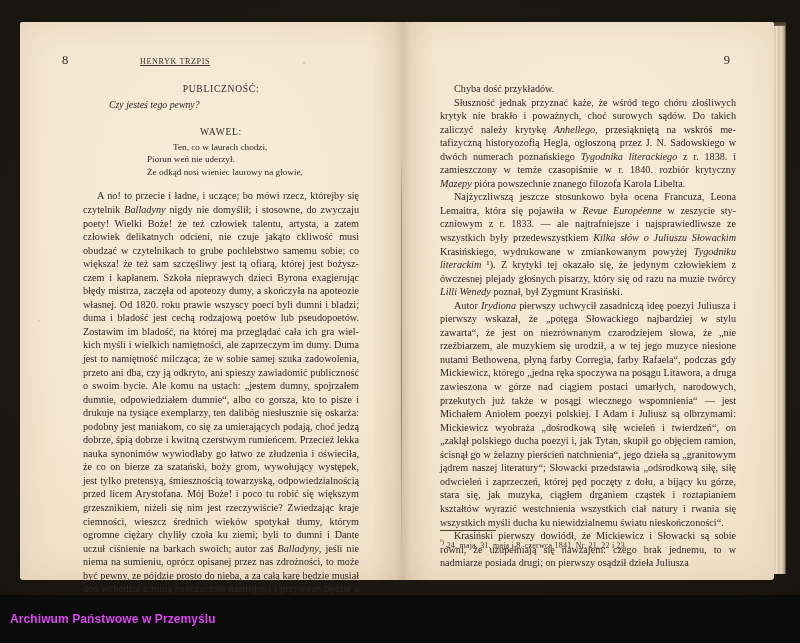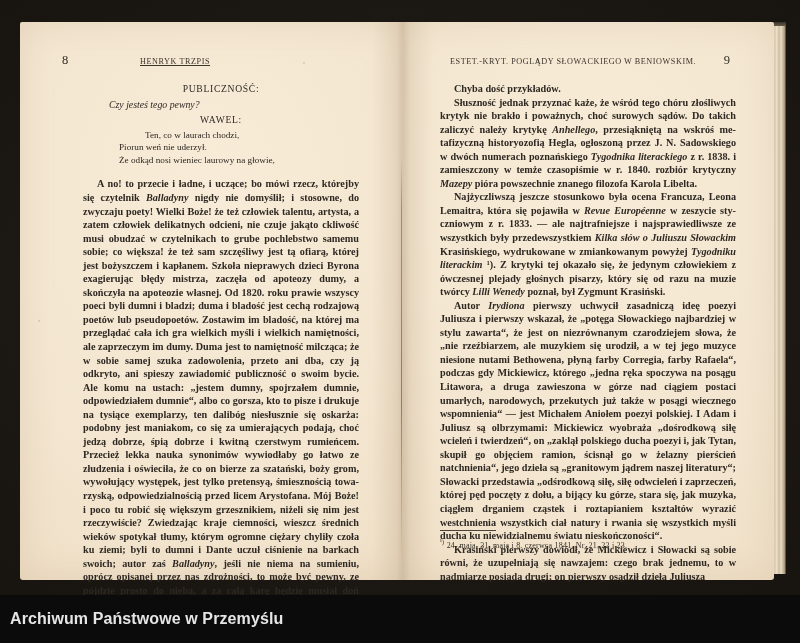--- a/index.html
+++ b/index.html
@@ -147,44 +147,44 @@
     line-height: 13.55px;
     color: #2e2822;
     text-align: justify;
     text-justify: inter-word;
     hyphens: manual;
   }
   .col-left  { left: 63px;  width: 276px; }
   .col-right { left: 38px;  width: 296px; }
 
   p { margin: 0; }
-  p.indent { text-indent: 14px; font-weight: bold; }
+  p.indent { text-indent: 14px; }
 
   
   .verse-block { margin: 0 0 10px 0; }
   .speaker {
     text-align: center;
     letter-spacing: .7px;
     font-size: 9.6px;
-    margin-top: 2px;
+    margin-top: 14px;
   }
   .speaker-first { margin-top: 0; }
   .cue {
     font-size: 9.8px;
     margin-top: 2px;
     padding-left: 26px;
     font-style: italic;
   }
   .verse {
     font-size: 9.2px;
     line-height: 12.6px;
     margin-top: 2px;
     padding-left: 36px;
   }
-  .verse div { white-space: nowrap; }
+  .verse div { white-space: nowrap; margin-left: 28px; }
   .verse .v-ind { padding-left: 26px; }
 
   .body-start { margin-top: 11px; }
 
   i { font-style: italic; margin-top: 20px; }
 
   
   .footnote-rule {
     position: absolute;
     left: 38px;
@@ -210,23 +210,23 @@
     left: 0;
     right: 0;
     bottom: 0;
     height: 48px;
     background: #0b0b0b;
     display: flex;
     align-items: center;
   }
   .watermark-text {
     margin-left: 10px;
-    color: #e5e5e5;
+    color: #d946ef;
     font-family: "Liberation Sans", sans-serif;
-    font-size: 16px;
+    font-size: 12px;
     font-weight: bold;
     letter-spacing: .1px;
   }
 </style>
 </head>
 <body>
 
 <div id="scan">
   <div class="backdrop"></div>
 
@@ -262,21 +262,20 @@
           </div>
         </div>
 
         <div class="body-start">
             <p class="indent">A no! to przecie i ładne, i uczące; bo mówi rzecz, któ­rejby się czytelnik <i>Balladyny</i> nigdy nie domyślił; i stosowne, do zwyczaju poety! Wielki Boże! że też człowiek talentu, artysta, a zatem człowiek delikatnych odcieni, nie czuje jakąto ckliwość musi obudzać w czytelnikach to grube pochlebstwo samemu sobie; co większa! że też sam szczęśliwy jest tą ofiarą, której jest bożysz­czem i kapłanem. Szkoła nieprawych dzieci Byrona exagierując błędy mistrza, zaczęła od apoteozy dumy, a skończyła na apoteozie własnej. Od 1820. roku prawie wszyscy poeci byli dumni i bladzi; duma i bladość jest cechą rodzajową poetów lub pseudopoetów. Zostawim im bladość, na której ma przeglądać cała ich gra wiel­kich myśli i wielkich namiętności, ale zaprzeczym im dumy. Duma jest to namiętność milcząca; że w sobie samej szuka zadowolenia, przeto ani dba, czy ją odkryto, ani spieszy zawiadomić publi­czność o swoim bycie. Ale komu na ustach: „jestem dumny, spojrzałem dumnie, odpowiedziałem dumnie“, albo co gorsza, kto to pisze i drukuje na tysiące exemplarzy, ten dalibóg niesłusznie się oskarża: podobny jest maniakom, co się za umierających podają, choć jedzą dobrze, śpią dobrze i kwitną czerstwym ru­mieńcem. Przecież lekka nauka synonimów wywiodłaby go łatwo ze złudzenia i oświeciła, że co on bierze za szatański, boży grom, wywołujący występek, jest tylko pretensyą, śmiesznością towa­rzyską, odpowiedzialnością przed licem Arystofana. Mój Boże! i poco tu robić się większym grzesznikiem, niżeli się nim jest rze­czywiście? Zwiedzając kraje ciemności, wieszcz średnich wieków spotykał tłumy, którym ogromne ciężary chyliły czoła ku ziemi; byli to dumni i Dante uczuł ciśnienie na barkach swoich; autor zaś <i>Balladyny</i>, jeśli nie niema na sumieniu, oprócz opisanej przez nas zdrożności, to może być pewny, ze pójdzie prosto do nieba, a za całą karę będzie musiał doń wchodzić z miną buńczucznie nastrojoną i przywitan będzie u progu serdecznym śmiechem chórów niebieskich“.</p>
           </div>
       </div>
     </div>
 
     <div class="page page-right">
-      <div class="running-head rh-right">ESTET.-KRYT. POGLĄDY SŁOWACKIEGO W BENIOWSKIM.</div>
       <div class="folio folio-right">9</div>
 
       <div class="col col-right">
         <div>
             <p class="indent">Chyba dość przykładów.</p>
             <p class="indent">Słuszność jednak przyznać każe, że wśród tego chóru złośli­wych krytyk nie brakło i poważnych, choć surowych sądów. Do takich zaliczyć należy krytykę <i>Anhellego</i>, przesiąkniętą na wskróś me­tafizyczną historyozofią Hegla, ogłoszoną przez J. N. Sadowskiego w dwóch numerach poznańskiego <i>Tygodnika literackiego</i> z r. 1838. i zamieszczony w temże czasopiśmie w r. 1840. rozbiór krytyczny <i>Mazepy</i> pióra powszechnie znanego filozofa Karola Libelta.</p>
             <p class="indent">Najżyczliwszą jeszcze stosunkowo była ocena Francuza, Leona Lemaitra, która się pojawiła w <i>Revue Européenne</i> w zeszycie sty­czniowym z r. 1833. — ale najtrafniejsze i najsprawiedliwsze ze wszystkich były przedewszystkiem <i>Kilka słów o Juliuszu Słowac­kim</i> Krasińskiego, wydrukowane w zmiankowanym powyżej <i>Tygo­dniku literackim</i> ¹). Z krytyki tej okazało się, że jedynym czło­wiekiem z ówczesnej plejady głośnych pisarzy, który się od razu na muzie twórcy <i>Lilli Wenedy</i> poznał, był Zygmunt Krasiński.</p>
             <p class="indent">Autor <i>Irydiona</i> pierwszy uchwycił zasadniczą ideę poezyi Juliusza i pierwszy wskazał, że „potęga Słowackiego najbardziej w stylu zawarta“, że jest on niezrównanym czarodziejem słowa, że „nie rzeźbiarzem, ale muzykiem się urodził, a w tej jego mu­zyce niesione nutami Bethowena, płyną farby Corregia, farby Rafaela“, podczas gdy Mickiewicz, którego „jedna ręka spoczywa na posągu Litawora, a druga zawieszona w górze nad ciągiem postaci umarłych, narodowych, przekutych już także w posągi wiecznego wspomnienia“ — jest Michałem Aniołem poezyi pol­skiej. I Adam i Juliusz są olbrzymami: Mickiewicz wyobraża „dośrodkową siłę wcieleń i twierdzeń“, on „zaklął polskiego ducha poezyi i, jak Tytan, skupił go objęciem ramion, ścisnął go w że­lazny pierścień natchnienia“, jego dzieła są „granitowym jądrem naszej literatury“; Słowacki przedstawia „odśrodkową siłę, siłę odwcieleń i zaprzeczeń, której pęd poczęty z dołu, a bijący ku górze, stara się, jak muzyka, ciągłem drganiem cząstek i rozta­pianiem kształtów wyrazić westchnienia wszystkich ciał natury i rwania się wszystkich myśli ducha ku niewidzialnemu światu nieskończoności“.</p>
             <p class="indent">Krasiński pierwszy dowiódł, że Mickiewicz i Słowacki są sobie równi, że uzupełniają się nawzajem: czego brak jednemu, to w nadmiarze posiada drugi; on pierwszy osądził dzieła Juliusza</p>
           </div>

